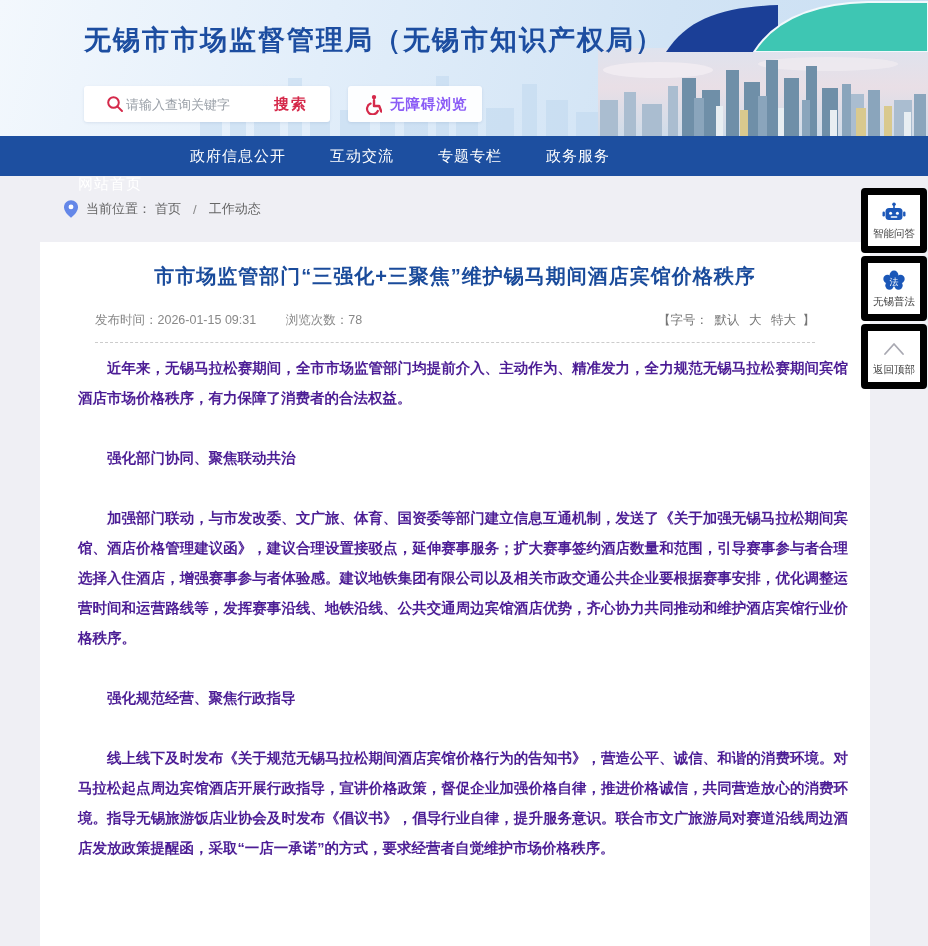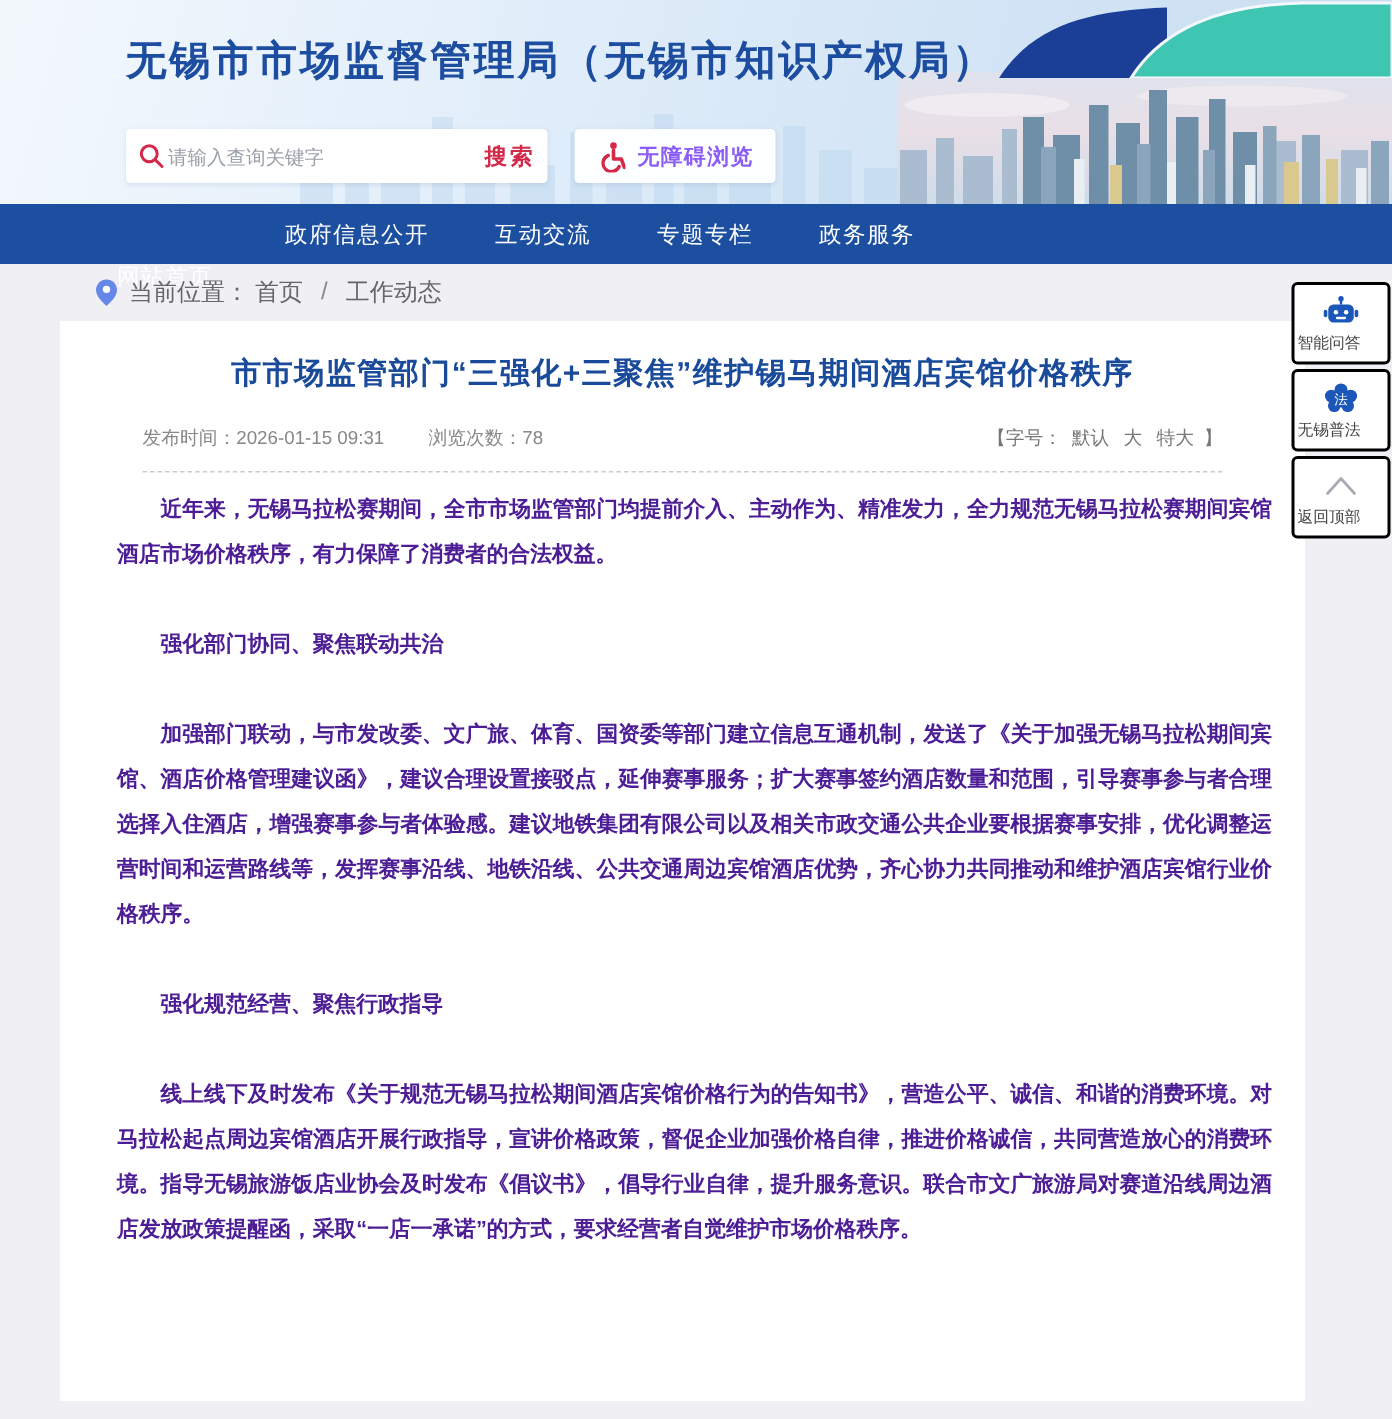--- a/index.html
+++ b/index.html
@@ -20,22 +20,22 @@
     white-space:nowrap;z-index:5;
   }
   .deco-curves{position:absolute;right:0;top:0;z-index:3;}
   .banner-skyline{position:absolute;right:0;bottom:0;z-index:2;}
   .banner-watermark{position:absolute;left:190px;bottom:0;z-index:1;opacity:.45;}
   .search-row{
     position:absolute;left:84px;top:86px;z-index:6;
     display:flex;align-items:center;
   }
   .search-box{
-    width:281px;height:36px;background:#fff;border-radius:3px;
-    display:flex;align-items:center;padding:0 8px;box-sizing:border-box;
+    width:246px;height:36px;background:#fff;border-radius:3px;
+    display:flex;align-items:center;padding:0 22px;box-sizing:border-box;
     box-shadow:0 1px 3px rgba(20,60,120,.10);
   }
   .search-box input{
     border:none;outline:none;flex:1;font-size:13px;color:#333;
     font-family:"Liberation Sans","DejaVu Sans",sans-serif;background:transparent;min-width:0;
   }
   .search-box input::placeholder{color:#9aa0a8;}
   .search-btn{
     font-size:15px;font-weight:bold;color:#d5294a;letter-spacing:2px;
     cursor:pointer;white-space:nowrap;margin-left:6px;
@@ -53,22 +53,22 @@
   }
   .nav-item{
     display:flex;align-items:center;color:#fff;font-size:15px;
     cursor:pointer;white-space:nowrap;letter-spacing:1px;
   }
   .nav-item.active{background:#d41f3e;padding:0 26px;margin-top:48px;}
   .nav-item:not(.active){margin-left:44px;}
   .nav-item:nth-child(2){margin-left:22px;text-align:right;}
   
   .breadcrumb-row{
-    height:38px;display:flex;align-items:center;padding-left:64px;
-    color:#666;font-size:16px;
+    height:66px;display:flex;align-items:center;padding-left:64px;
+    color:#666;font-size:13px;
   }
   .breadcrumb-row .crumb{margin:0 4px;cursor:pointer;}
   .breadcrumb-row .sep{margin:0 8px;color:#888;}
   .breadcrumb-row .pin{margin-right:8px;display:flex;align-items:center;}
   
   .panel{
     margin-left:40px;width:830px;background:#fff;min-height:720px;
     box-sizing:border-box;padding-bottom:10px;
   }
   .article-head{padding:0 55px;}
@@ -85,22 +85,22 @@
   .fontsize-ctrl .opt{cursor:pointer;margin:0 3px;text-align:right;}
   .head-divider{border-bottom:1px dashed #ccc;margin-top:13px;}
   .article-body{
     padding:10px 22px 0 38px;
     font-size:14.5px;color:#4c1d95;line-height:30px;text-align:justify;font-weight:bold;
   }
   .article-body p{margin:0 0 30px;text-indent:2em;}
   
   .float-bar{position:absolute;top:188px;right:1px;width:66px;z-index:20;}
   .float-cell{
-    background:#fff;border:2px solid #000000;border-radius:4px;
-    margin-bottom:3px;padding:6px 2px 5px;cursor:pointer;
+    background:#fff;border:7px solid #000000;border-radius:4px;
+    margin-bottom:3px;text-align:center;padding:6px 2px 5px;cursor:pointer;
   }
   .float-cell .ic{height:24px;display:flex;align-items:center;justify-content:center;}
   .float-cell .cap{font-size:10.5px;color:#444;margin-top:2px;white-space:nowrap;}
 </style>
 </head>
 <body>
 
 <div class="banner">
   <div class="site-title">无锡市市场监督管理局（无锡市知识产权局）</div>
 

